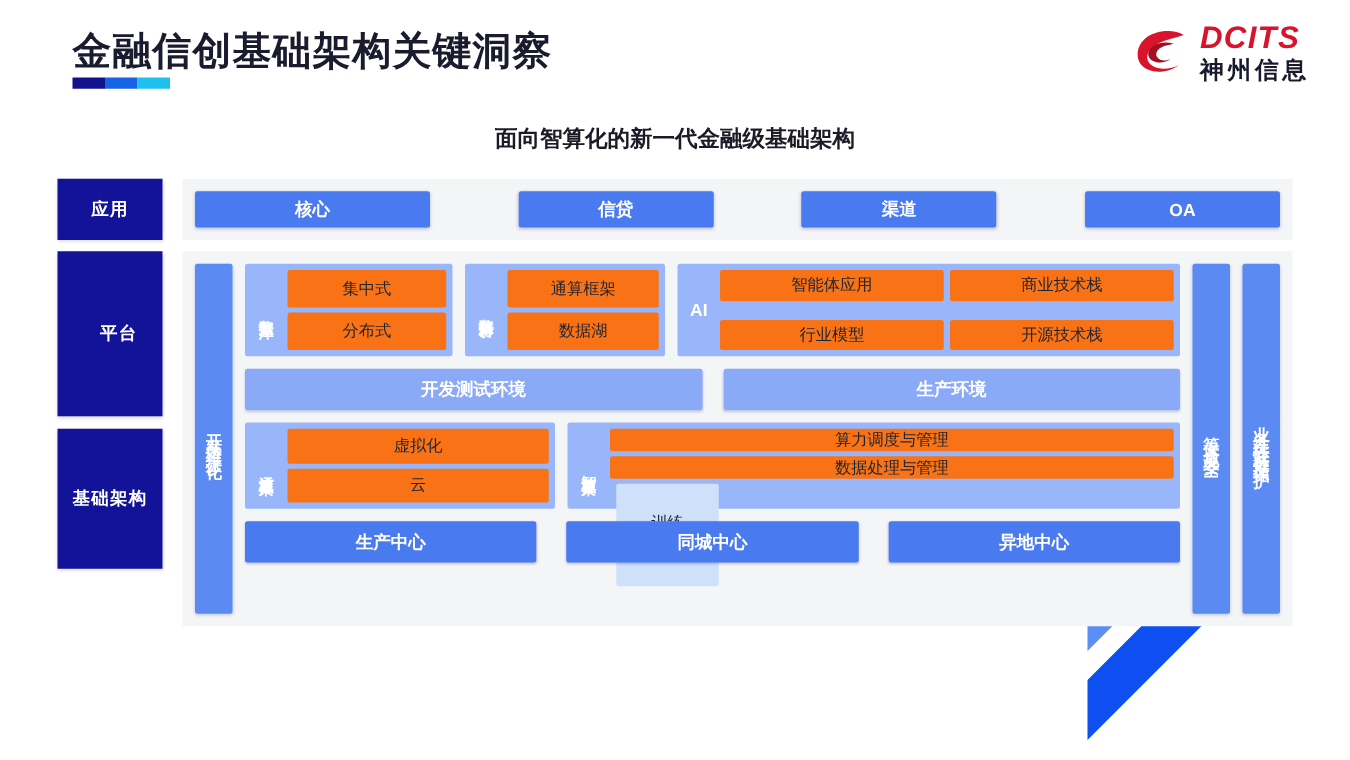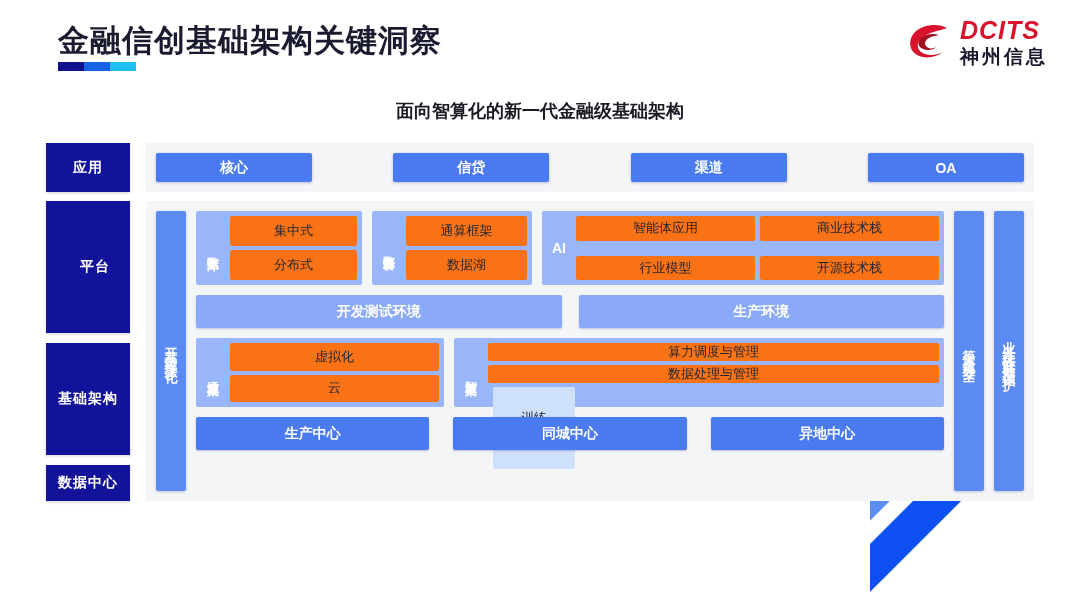--- a/index.html
+++ b/index.html
@@ -51,21 +51,21 @@
             font-size:14px;font-weight:bold;border-radius:2px;box-shadow:0 1px 3px rgba(20,20,120,.35);}
   .chip-ind.w1{width:232px;margin-left:2px;}
   .chip-ind.w2{width:232px;}
   .chip-ind.w3{width:232px;margin-right:2px;}
 
   
   .r2{height:49px;margin-bottom:9px;}
   .r2 .panel{padding:0 8px;justify-content:space-between;}
   .chip-app{height:29px;flex:0 0 auto;background:#4a7af0;color:#fff;display:flex;align-items:center;justify-content:center;
             font-size:14px;font-weight:bold;border-radius:2px;box-shadow:0 1px 3px rgba(20,20,120,.25);}
-  .chip-app.a1{width:156px;margin-left:2px;}
+  .chip-app.a1{width:188px;margin-left:2px;}
   .chip-app.a2{width:156px;}
   .chip-app.a3{width:156px;}
   .chip-app.a4{width:156px;margin-right:2px;}
 
   
   .big{display:flex;align-items:stretch;height:300px;}
   .big-left{width:84px;flex:0 0 84px;display:flex;flex-direction:column;}
   .sv{background:#131399;color:#fff;display:flex;align-items:center;justify-content:center;
       font-size:14px;font-weight:bold;letter-spacing:1px;box-shadow:0 1px 3px rgba(0,0,0,.18);}
   .sv-plat{height:132px;margin-bottom:10px;padding-left:14px;}
@@ -157,21 +157,20 @@
         <div class="chip-app a3">渠道</div>
         <div class="chip-app a4">OA</div>
       </div>
     </div>
 
     <div class="big">
 
       <div class="big-left">
         <div class="sv sv-plat">平台</div>
         <div class="sv sv-infra">基础架构</div>
-        <div class="sv sv-dc">数据中心</div>
       </div>
 
       <div class="big-panel">
 
         <div class="vband">
           <span class="vtxt">开发运维一体化</span>
         </div>
 
         <div class="core">
 

